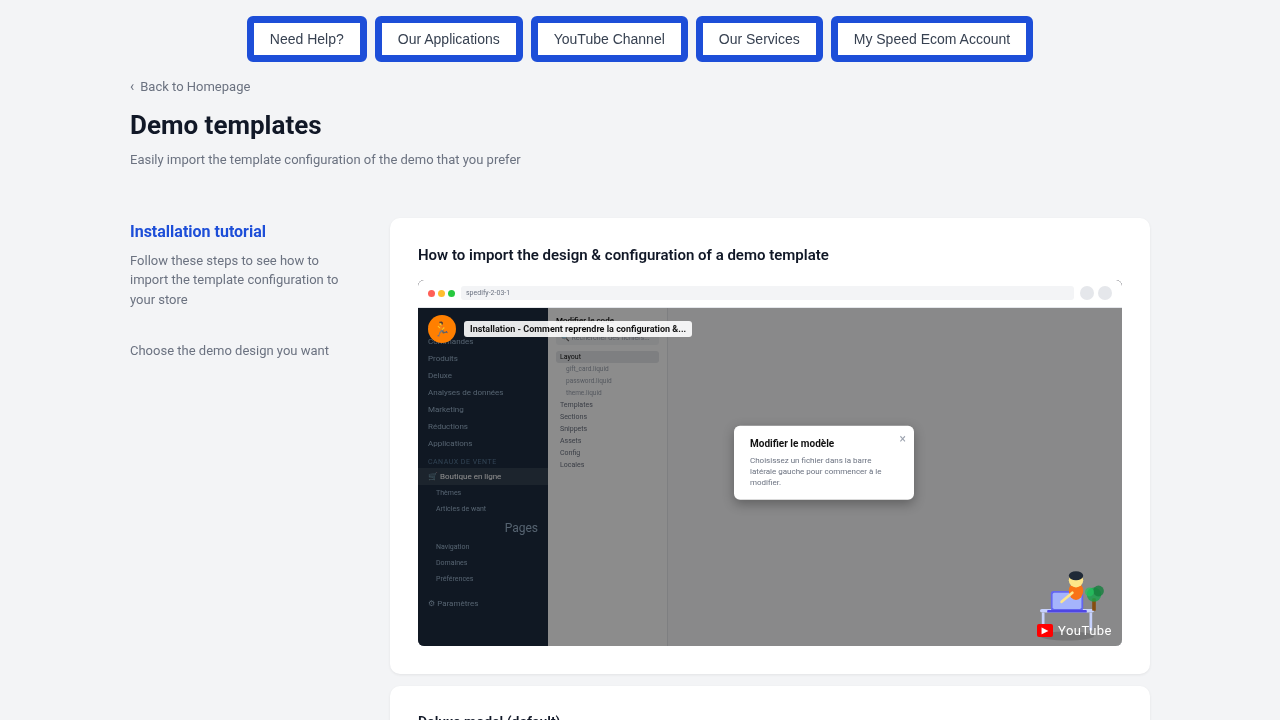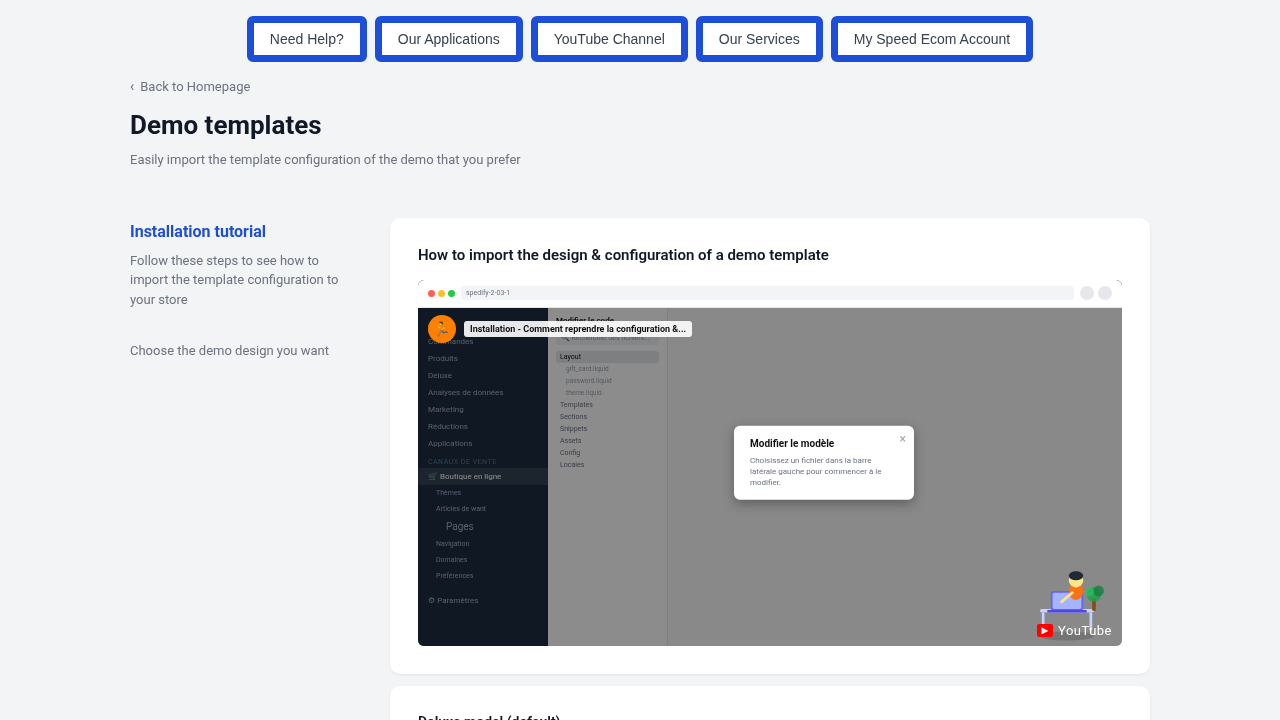--- a/index.html
+++ b/index.html
@@ -461,21 +461,21 @@
       <div class="shopify-sidebar-item">Produits</div>
       <div class="shopify-sidebar-item">Deluxe</div>
       <div class="shopify-sidebar-item">Analyses de données</div>
       <div class="shopify-sidebar-item">Marketing</div>
       <div class="shopify-sidebar-item">Réductions</div>
       <div class="shopify-sidebar-item">Applications</div>
       <div class="shopify-sidebar-section">CANAUX DE VENTE</div>
       <div class="shopify-sidebar-item active">🛒 Boutique en ligne</div>
       <div class="shopify-sidebar-item" style="padding-left:18px;font-size:7px;">Thèmes</div>
       <div class="shopify-sidebar-item" style="padding-left:18px;font-size:7px;">Articles de want</div>
-      <div class="shopify-sidebar-item" style="padding-left:28px;font-size:10px;">Pages</div>
+      <div class="shopify-sidebar-item" style="padding-left:28px;font-size:12px;text-align:right;">Pages</div>
       <div class="shopify-sidebar-item" style="padding-left:18px;font-size:7px;">Navigation</div>
       <div class="shopify-sidebar-item" style="padding-left:18px;font-size:7px;">Domaines</div>
       <div class="shopify-sidebar-item" style="padding-left:18px;font-size:7px;">Préférences</div>
       <div class="shopify-sidebar-item" style="margin-top:8px;">⚙ Paramètres</div>
     </div>
     <div class="shopify-main">
       <div class="shopify-file-tree">
         <div class="file-tree-header">Modifier le code</div>
         <div style="background:#f3f4f6;border-radius:3px;padding:3px 5px;margin-bottom:6px;font-size:7px;color:#9ca3af;">🔍 Rechercher des fichiers...</div>
         <div class="file-tree-item selected">Layout</div>

